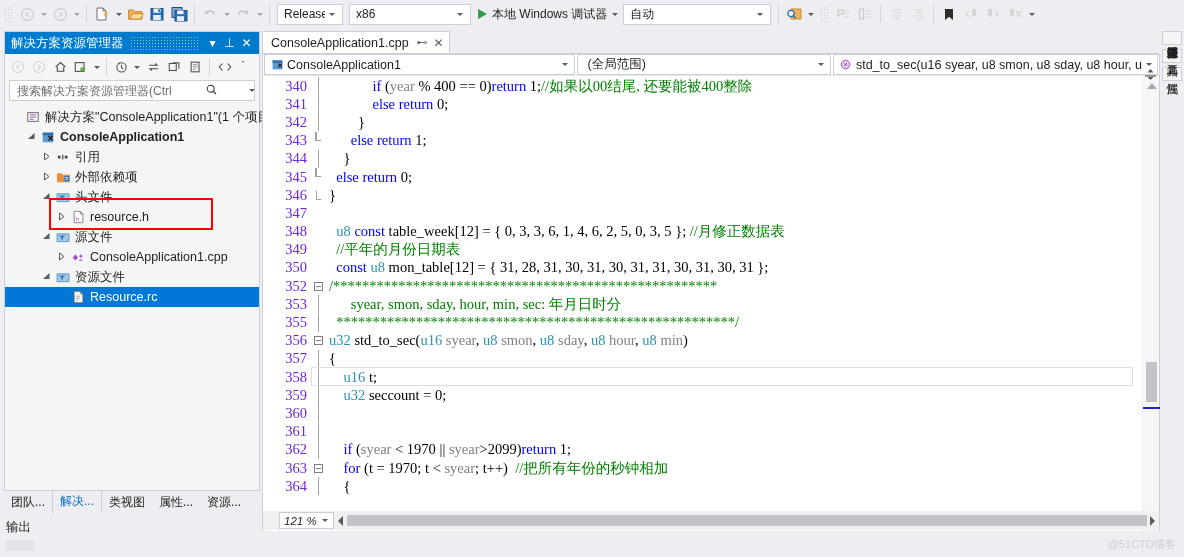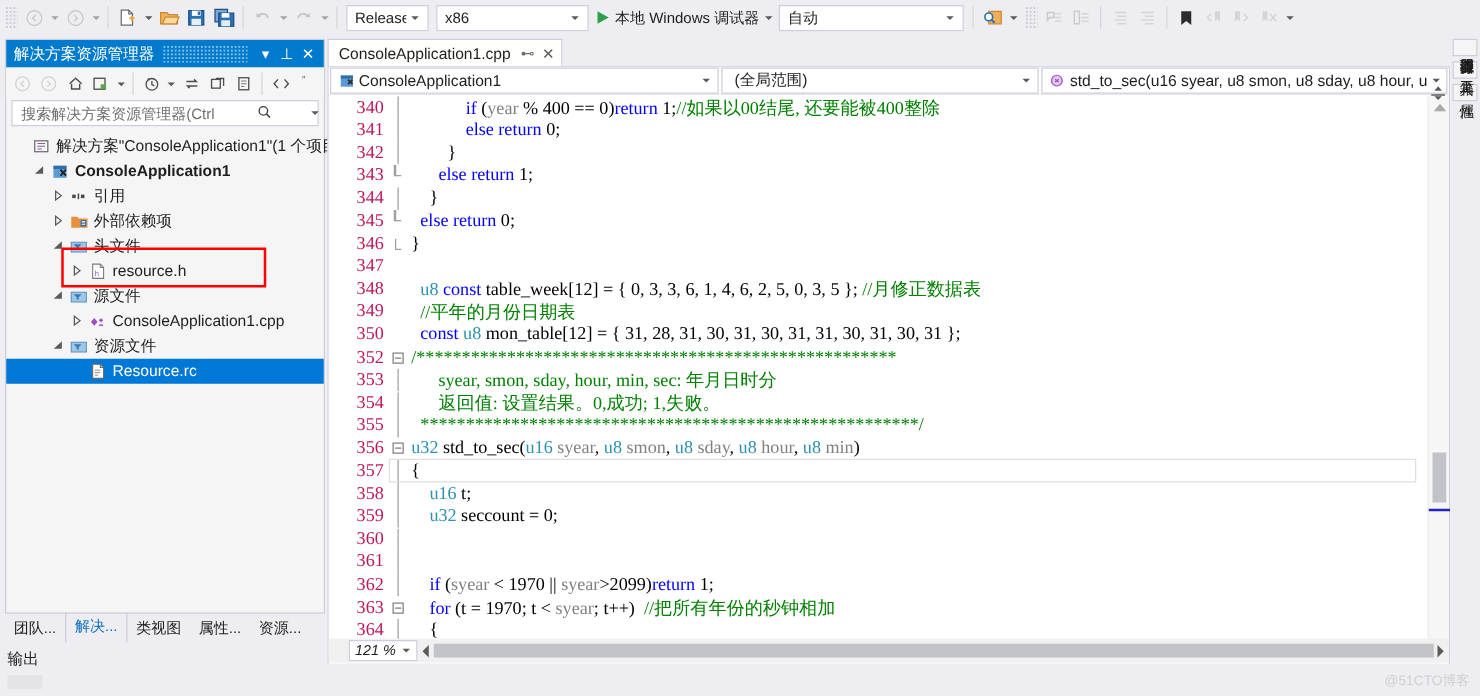--- a/index.html
+++ b/index.html
@@ -119,21 +119,21 @@
   .navsel .ic { width: 16px; display: flex; align-items: center; justify-content: center; }
   .navsel .tx { flex: 1; white-space: nowrap; overflow: hidden; padding-left: 2px; }
   .navsel .dd { width: 13px; display: flex; align-items: center; justify-content: center; }
 
   .code {
     position: absolute; left: 0; top: 23px; width: 896px; height: 454px;
     overflow: hidden; background: #fff;
     font-family: "Liberation Serif", serif; font-size: 14.5px;
   }
   .cline { height: 18.2px; display: flex; align-items: center; white-space: pre; }
-  .ln { width: 46px; text-align: right; color: #be185d; font-family: "Liberation Serif", serif;
+  .ln { width: 46px; text-align: right; color: #6d28d9; font-family: "Liberation Serif", serif;
     font-size: 14.5px; flex: none; padding-right: 2px; }
   .fold { width: 18px; flex: none; display: flex; align-items: center; justify-content: center; }
   .fold .boxm {
     width: 9px; height: 9px; border: 1px solid #808080; position: relative; background: #fff;
   }
   .fold .boxm::before { content: ""; position: absolute; left: 1px; top: 3px; width: 5px;
     height: 1px; background: #808080; }
   .fold .vline { width: 1px; height: 18px; background: #a0a0a0; }
   .fold .lbracket { width: 5px; height: 9px; border-left: 1px solid #a0a0a0;
     border-bottom: 1px solid #a0a0a0; margin-top: -9px; }
@@ -634,21 +634,20 @@
           <div class="cline"><span class="ln">343</span><span class="fold"><span class="vline" style="height:9px;margin-top:-9px"></span><span class="lbracket"></span></span><span class="ctext"><span class="bk">      </span><span class="kw">else return</span><span class="bk"> 1;</span></span></div>
           <div class="cline"><span class="ln">344</span><span class="fold"><span class="vline"></span></span><span class="ctext"><span class="bk">    }</span></span></div>
           <div class="cline"><span class="ln">345</span><span class="fold"><span class="vline" style="height:9px;margin-top:-9px"></span><span class="lbracket"></span></span><span class="ctext"><span class="bk">  </span><span class="kw">else return</span><span class="bk"> 0;</span></span></div>
           <div class="cline"><span class="ln">346</span><span class="fold"><span class="lbracket" style="margin-top:0"></span></span><span class="ctext"><span class="bk">}</span></span></div>
           <div class="cline"><span class="ln">347</span><span class="fold"></span><span class="ctext"><span class="bk"></span></span></div>
           <div class="cline"><span class="ln">348</span><span class="fold"></span><span class="ctext"><span class="bk">  </span><span class="ty">u8</span><span class="bk"> </span><span class="kw">const</span><span class="bk"> table_week[12] = { 0, 3, 3, 6, 1, 4, 6, 2, 5, 0, 3, 5 }; </span><span class="cm">//月修正数据表</span></span></div>
           <div class="cline"><span class="ln">349</span><span class="fold"></span><span class="ctext"><span class="bk">  </span><span class="cm">//平年的月份日期表</span></span></div>
           <div class="cline"><span class="ln">350</span><span class="fold"></span><span class="ctext"><span class="bk">  </span><span class="kw">const</span><span class="bk"> </span><span class="ty">u8</span><span class="bk"> mon_table[12] = { 31, 28, 31, 30, 31, 30, 31, 31, 30, 31, 30, 31 };</span></span></div>
           <div class="cline"><span class="ln">352</span><span class="fold"><span class="boxm"></span></span><span class="ctext"><span class="cm">/*****************************************************</span></span></div>
           <div class="cline"><span class="ln">353</span><span class="fold"><span class="vline"></span></span><span class="ctext"><span class="cm">      syear, smon, sday, hour, min, sec: 年月日时分</span></span></div>
-          <div class="cline"><span class="ln">354</span><span class="fold"><span class="vline"></span></span><span class="ctext"><span class="cm">      返回值: 设置结果。0,成功; 1,失败。</span></span></div>
           <div class="cline"><span class="ln">355</span><span class="fold"><span class="vline"></span></span><span class="ctext"><span class="cm">  *******************************************************/</span></span></div>
           <div class="cline"><span class="ln">356</span><span class="fold"><span class="boxm"></span></span><span class="ctext"><span class="ty">u32</span><span class="bk"> std_to_sec(</span><span class="ty">u16</span><span class="bk"> </span><span class="gy">syear</span><span class="bk">, </span><span class="ty">u8</span><span class="bk"> </span><span class="gy">smon</span><span class="bk">, </span><span class="ty">u8</span><span class="bk"> </span><span class="gy">sday</span><span class="bk">, </span><span class="ty">u8</span><span class="bk"> </span><span class="gy">hour</span><span class="bk">, </span><span class="ty">u8</span><span class="bk"> </span><span class="gy">min</span><span class="bk">)</span></span></div>
           <div class="cline"><span class="ln">357</span><span class="fold"><span class="vline"></span></span><span class="ctext"><span class="bk">{</span></span></div>
           <div class="cline"><span class="ln">358</span><span class="fold"><span class="vline"></span></span><span class="ctext"><span class="bk">    </span><span class="ty">u16</span><span class="bk"> t;</span></span></div>
           <div class="cline"><span class="ln">359</span><span class="fold"><span class="vline"></span></span><span class="ctext"><span class="bk">    </span><span class="ty">u32</span><span class="bk"> seccount = 0;</span></span></div>
           <div class="cline"><span class="ln">360</span><span class="fold"><span class="vline"></span></span><span class="ctext"><span class="bk"></span></span></div>
           <div class="cline"><span class="ln">361</span><span class="fold"><span class="vline"></span></span><span class="ctext"><span class="bk"></span></span></div>
           <div class="cline"><span class="ln">362</span><span class="fold"><span class="vline"></span></span><span class="ctext"><span class="bk">    </span><span class="kw">if</span><span class="bk"> (</span><span class="gy">syear</span><span class="bk"> &lt; 1970 || </span><span class="gy">syear</span><span class="bk">&gt;2099)</span><span class="kw">return</span><span class="bk"> 1;</span></span></div>
           <div class="cline"><span class="ln">363</span><span class="fold"><span class="boxm"></span></span><span class="ctext"><span class="bk">    </span><span class="kw">for</span><span class="bk"> (t = 1970; t &lt; </span><span class="gy">syear</span><span class="bk">; t++)  </span><span class="cm">//把所有年份的秒钟相加</span></span></div>
           <div class="cline"><span class="ln">364</span><span class="fold"><span class="vline"></span></span><span class="ctext"><span class="bk">    {</span></span></div>

